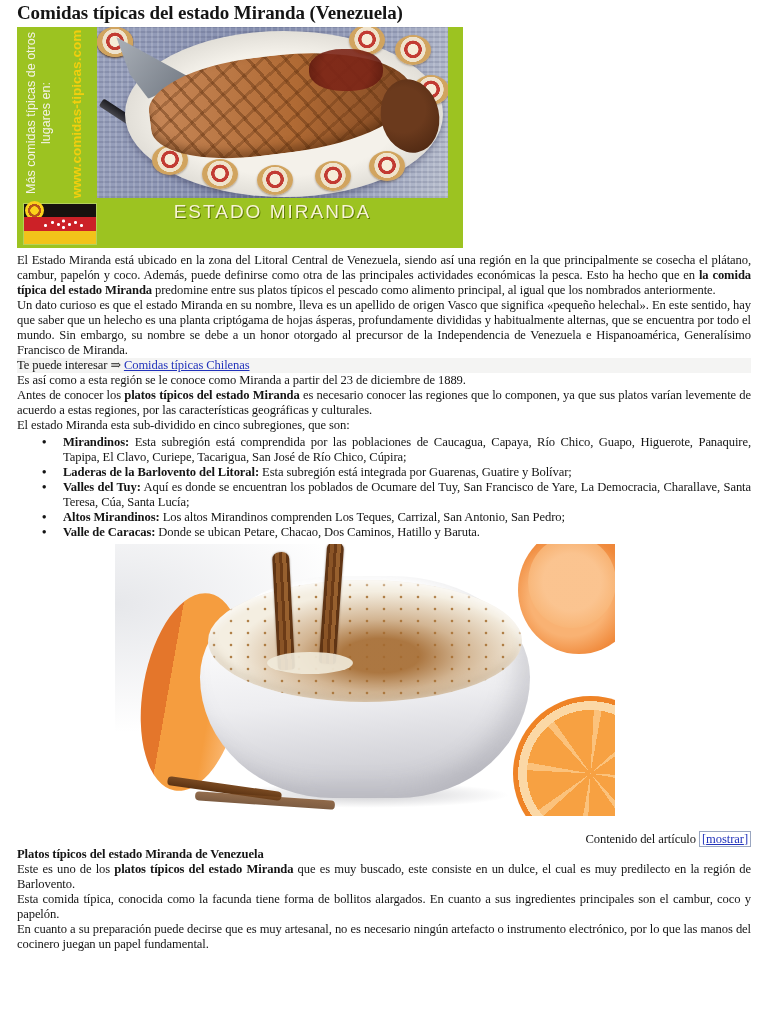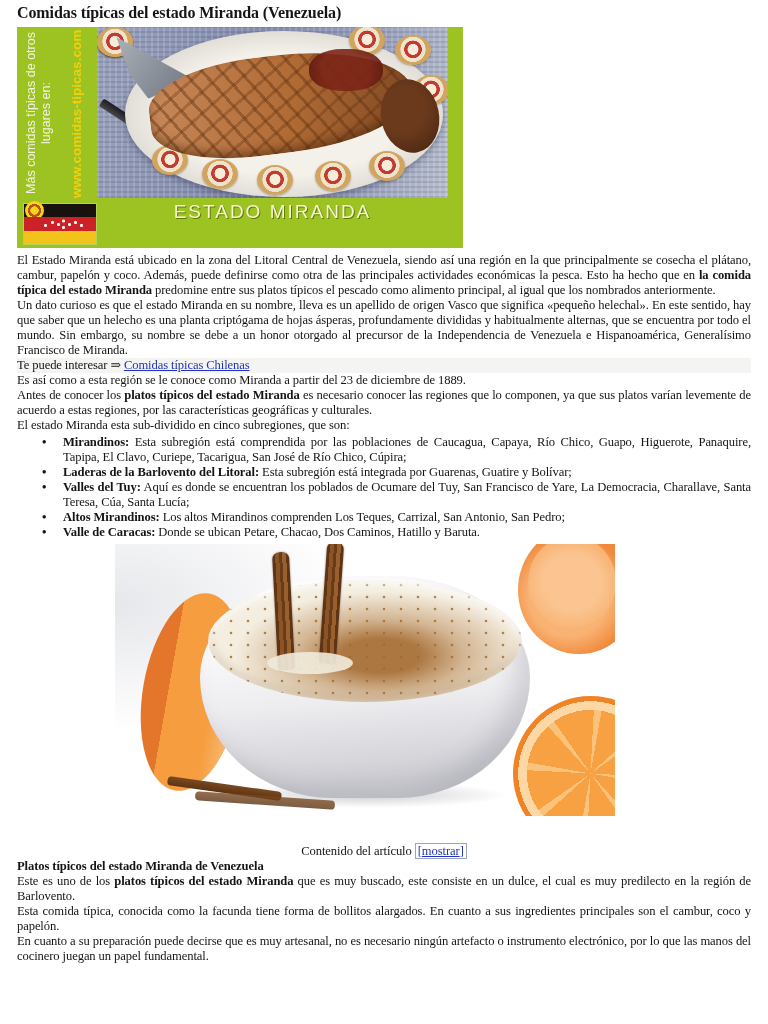--- a/index.html
+++ b/index.html
@@ -1,19 +1,19 @@
 <!DOCTYPE html>
 <html><head>
 <meta charset="utf-8">
 <style>
   html,body{margin:0;padding:0;background:#ffffff;}
   .page{position:relative;width:768px;height:1024px;background:#fff;box-sizing:border-box;
         padding:5px 17px 0 17px;font-family:"Liberation Serif","DejaVu Serif",serif;
         font-size:12.6px;line-height:15px;color:#151515;letter-spacing:-0.1px;overflow:hidden;}
-  h1.doc-title{font-size:16px;line-height:16px;margin:0 0 6px 0;font-weight:bold;}
+  h1.doc-title{font-size:19px;line-height:16px;margin:0 0 6px 0;font-weight:bold;}
   p{margin:0;text-align:justify;}
   b{font-weight:bold;}
   a{color:#2233bb;text-decoration:underline;cursor:pointer;}
   a.strong{font-weight:normal;}
   .interest-line{background:#f4f4f3;text-align:left;}
   
   .banner{position:relative;width:446px;height:221px;background:#9cc321;margin:0 0 5px 0;overflow:hidden;}
   .vtext{position:absolute;transform:rotate(-90deg);text-align:center;
          font-family:"Liberation Sans","DejaVu Sans",sans-serif;letter-spacing:0;}
   .vtext-white{left:-57px;top:64px;width:172px;height:44px;color:#f3f2e4;font-size:12.5px;line-height:15px;}
@@ -103,21 +103,21 @@
   .stick{position:absolute;width:17px;border-radius:7px 7px 4px 4px;
       background:linear-gradient(90deg,#5f3414 0 3px,#8a5426 3px 7px,#6b3b17 7px 10px,#97602e 10px 14px,#5f3414 14px 17px);
       box-shadow:0 0 2px rgba(60,30,5,.5);}
   .stick.s1{left:160px;top:8px;height:118px;transform:rotate(-3deg);}
   .stick.s2{left:208px;top:-2px;height:122px;transform:rotate(4deg);}
   .stick-base{position:absolute;left:152px;top:108px;width:86px;height:22px;border-radius:50%;background:#f1ebdc;opacity:.9;}
   .stick-flat{position:absolute;height:9px;border-radius:4px;background:linear-gradient(#7a4a22,#5c3312);}
   .stick-flat.f1{left:52px;top:240px;width:115px;transform:rotate(8deg);}
   .stick-flat.f2{left:80px;top:252px;width:140px;transform:rotate(4deg);opacity:.8;}
   
-  .toc-line{margin-top:28px;text-align:center;}
+  .toc-line{margin-top:16px;text-align:right;}
   .toc-box{border:1px solid #9aa6c0;padding:0 2px;}
   .heading{font-weight:bold;text-align:left;}
 </style>
 </head>
 <body>
 
 <div class="page">
 
   <h1 class="doc-title">Comidas típicas del estado Miranda (Venezuela)</h1>
 

